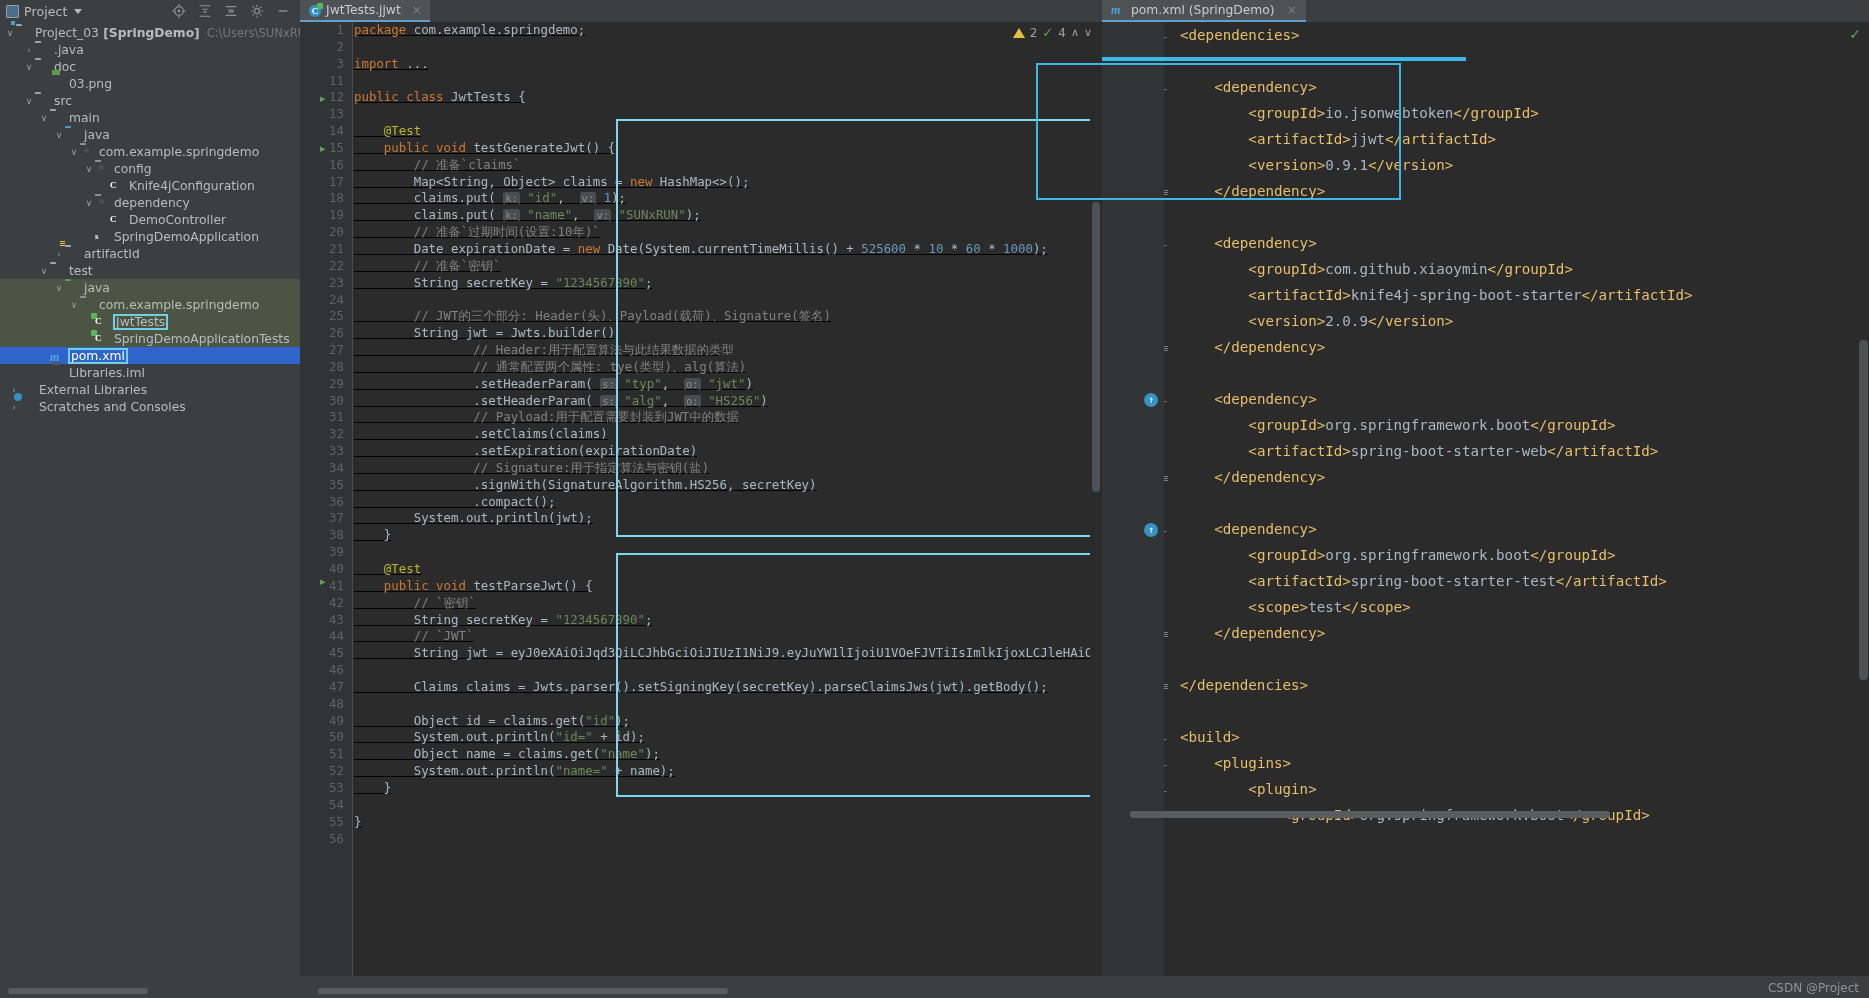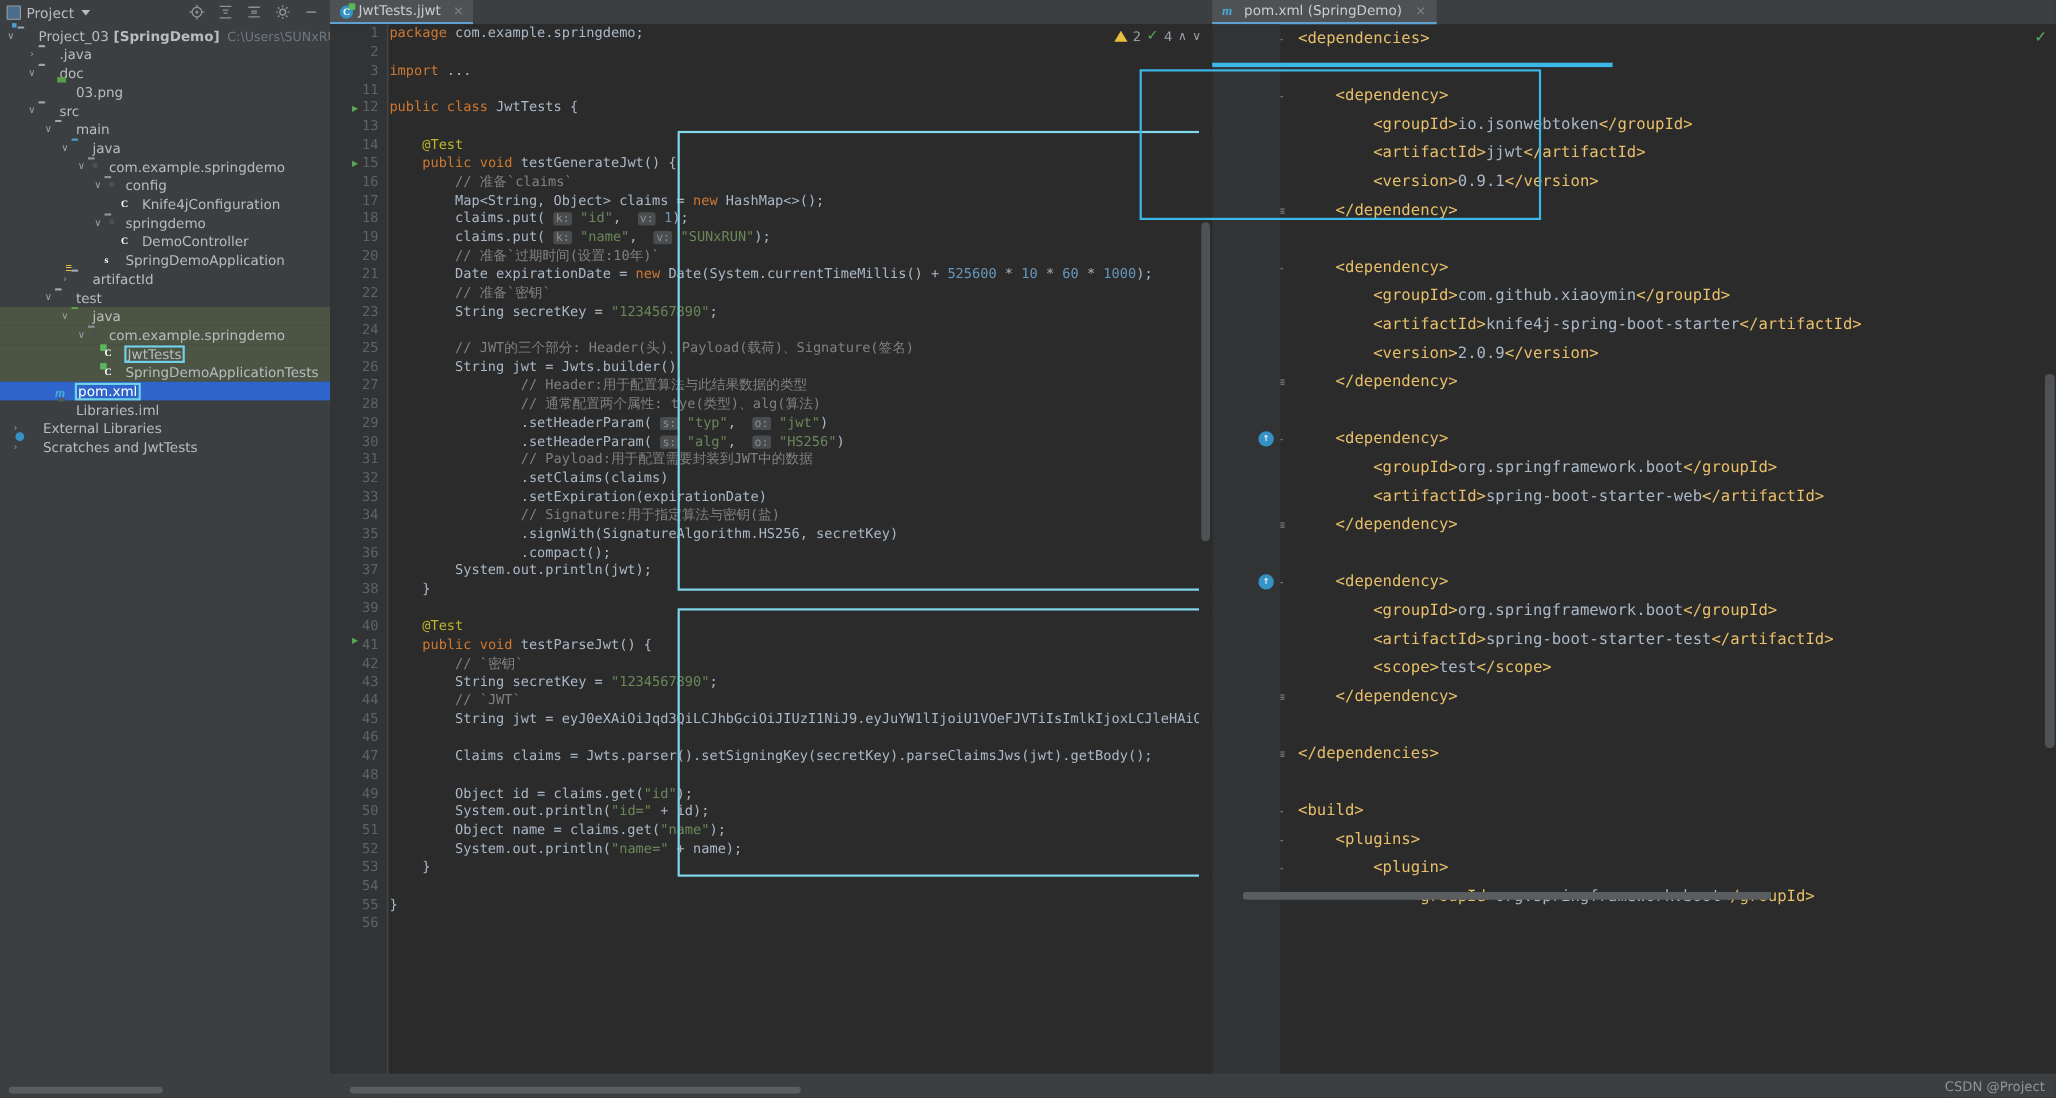--- a/index.html
+++ b/index.html
@@ -83,21 +83,21 @@
     position: absolute; left: 300px; top: 0; width: 802px; height: 998px;
     background: #2b2b2b;
   }
   .tabbar { height: 22px; background: #3c3f41; display: flex; align-items: stretch; }
   .tab {
     display: flex; align-items: center; gap: 5px; padding: 0 8px 0 9px;
     background: #4e5254; border-bottom: 2px solid #5ea1d0; color: #c9ccd0; font-size: 12.3px;
     position: relative;
   }
   .tab .x { color: #7d8285; font-size: 12px; margin-left: 6px; }
-  .code-area { position: relative; height: 976px; background: #2b2b2b; overflow: hidden; }
+  .code-area { position: relative; height: 976px; background: #2b2b2b; overflow: hidden; text-decoration: underline; }
   .gutter-bg { position:absolute; left:0; top:0; width: 52px; height: 100%; background: #313335; }
   .gut-line-sep { position:absolute; left: 52px; top:0; width:1px; height:100%; background:#4b4e50; }
   pre.code {
     position: relative; margin: 0; padding: 0;
     font-family: "DejaVu Sans Mono", monospace; font-size: 12.4px; line-height: 16.85px;
     color: #a9b7c6; white-space: pre;
   }
   .ln { display:inline-block; width: 38px; text-align: right; color: #606366; font-family: "DejaVu Sans Mono", monospace; }
   .codeline { display:block; height: 16.85px; padding-left: 6px;}
   .txt { padding-left: 10px; }
@@ -248,21 +248,21 @@
         <div class="trow">
           <span style="display:inline-block;width:94px"></span>
           <span class="arrow none">&nbsp;</span>
           <span class="ico"><span class="cls-ic"></span></span>
           <span class="lbl">Knife4jConfiguration</span>
         </div>
         <div class="trow">
           <span style="display:inline-block;width:79px"></span>
           <span class="arrow">∨</span>
           <span class="ico"><span class="pkg"></span></span>
-          <span class="lbl">springdemo</span>
+          <span class="lbl">dependency</span>
         </div>
         <div class="trow">
           <span style="display:inline-block;width:94px"></span>
           <span class="arrow none">&nbsp;</span>
           <span class="ico"><span class="cls-ic"></span></span>
           <span class="lbl">DemoController</span>
         </div>
         <div class="trow">
           <span style="display:inline-block;width:79px"></span>
           <span class="arrow none">&nbsp;</span>
@@ -320,21 +320,21 @@
         <div class="trow">
           <span style="display:inline-block;width:4px"></span>
           <span class="arrow">›</span>
           <span class="ico"><span class="lib-ic"></span></span>
           <span class="lbl">External Libraries</span>
         </div>
         <div class="trow">
           <span style="display:inline-block;width:4px"></span>
           <span class="arrow">›</span>
           <span class="ico"><span class="scr-ic"></span></span>
-          <span class="lbl">Scratches and JwtTests</span>
+          <span class="lbl">Scratches and Consoles</span>
         </div>
       </div>
   </div>
 
   <div class="editor-left">
     <div class="tabbar">
       <div class="tab">
         <span class="cls-ic test" style="width:12px;height:12px;"></span>
         <span>JwtTests.jjwt</span>
         <span class="x">×</span>

